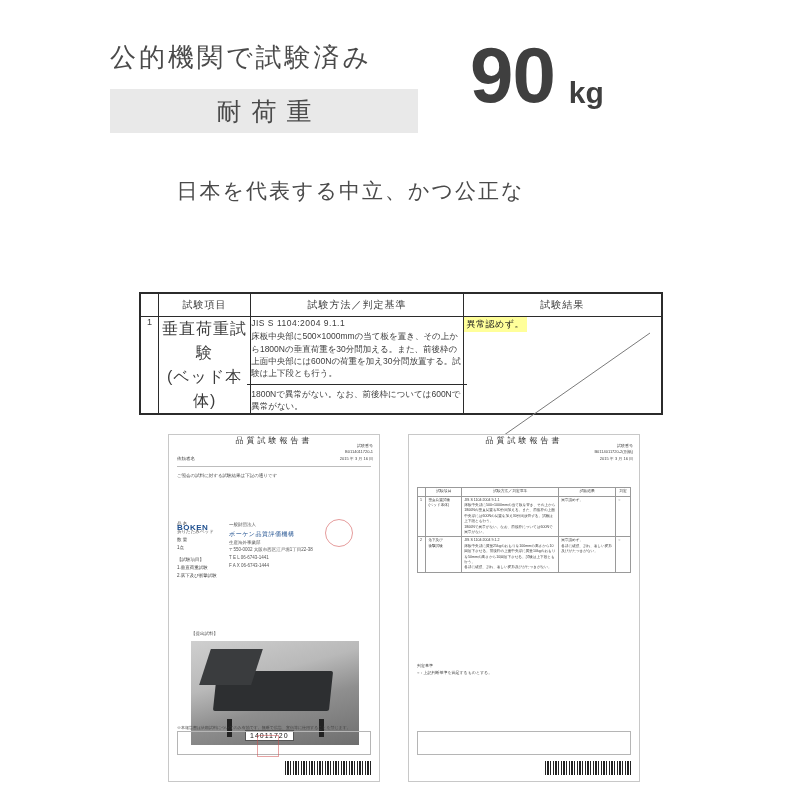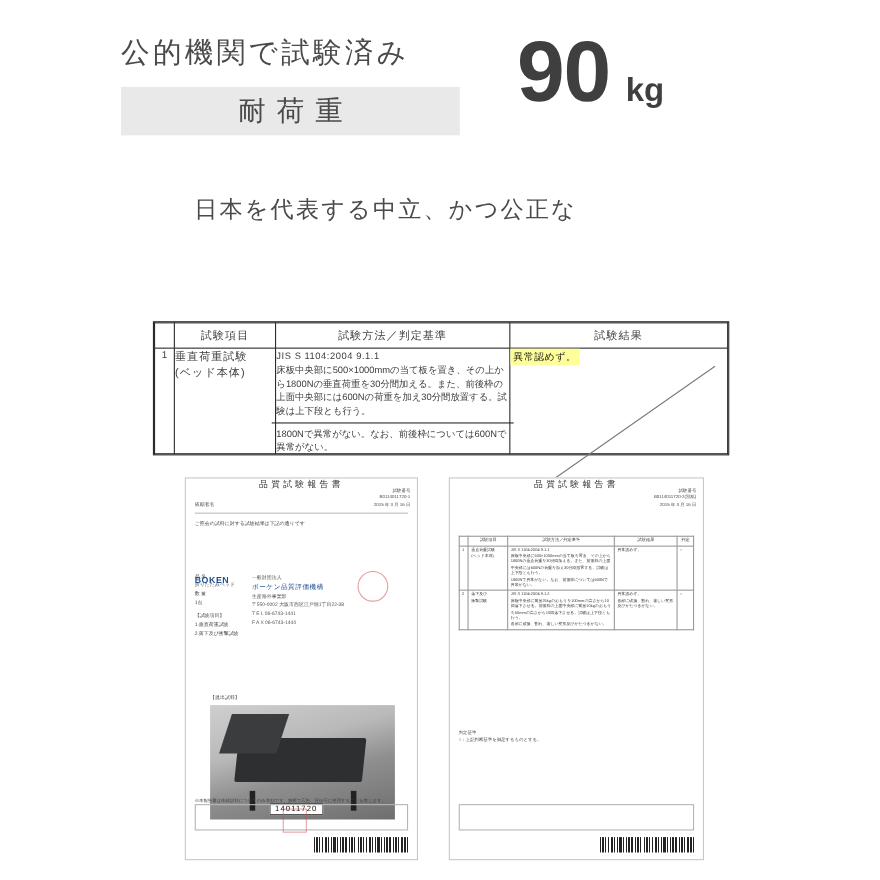--- a/index.html
+++ b/index.html
@@ -13,21 +13,21 @@
     position: relative;
     font-family: "Liberation Sans", sans-serif;
     color: #3c3c3c;
     overflow: hidden;
   }
 
   
   .header {
     position: absolute;
     left: 110px;
-    top: 30px;
+    top: 40px;
     width: 600px;
     height: 120px;
   }
   .header-left {
     position: absolute;
     left: 0;
     top: 0;
     width: 340px;
   }
   .head-line1 {
@@ -116,22 +116,22 @@
   .col-item { width: 92px; }
   .col-method { width: 212px; }
   .col-result { width: 198px; }
 
   .cell-no {
     text-align: center;
     font-size: 9px;
     padding-top: 36px;
   }
   .cell-item {
-    text-align: left;
-    font-size: 10px;
+    text-align: center;
+    font-size: 16px;
     padding-top: 30px;
     line-height: 1.5;
     letter-spacing: 1px;
   }
   .cell-method {
     font-size: 8.5px;
     line-height: 1.45;
     padding: 3px 4px 4px 4px;
   }
   .method-head {

